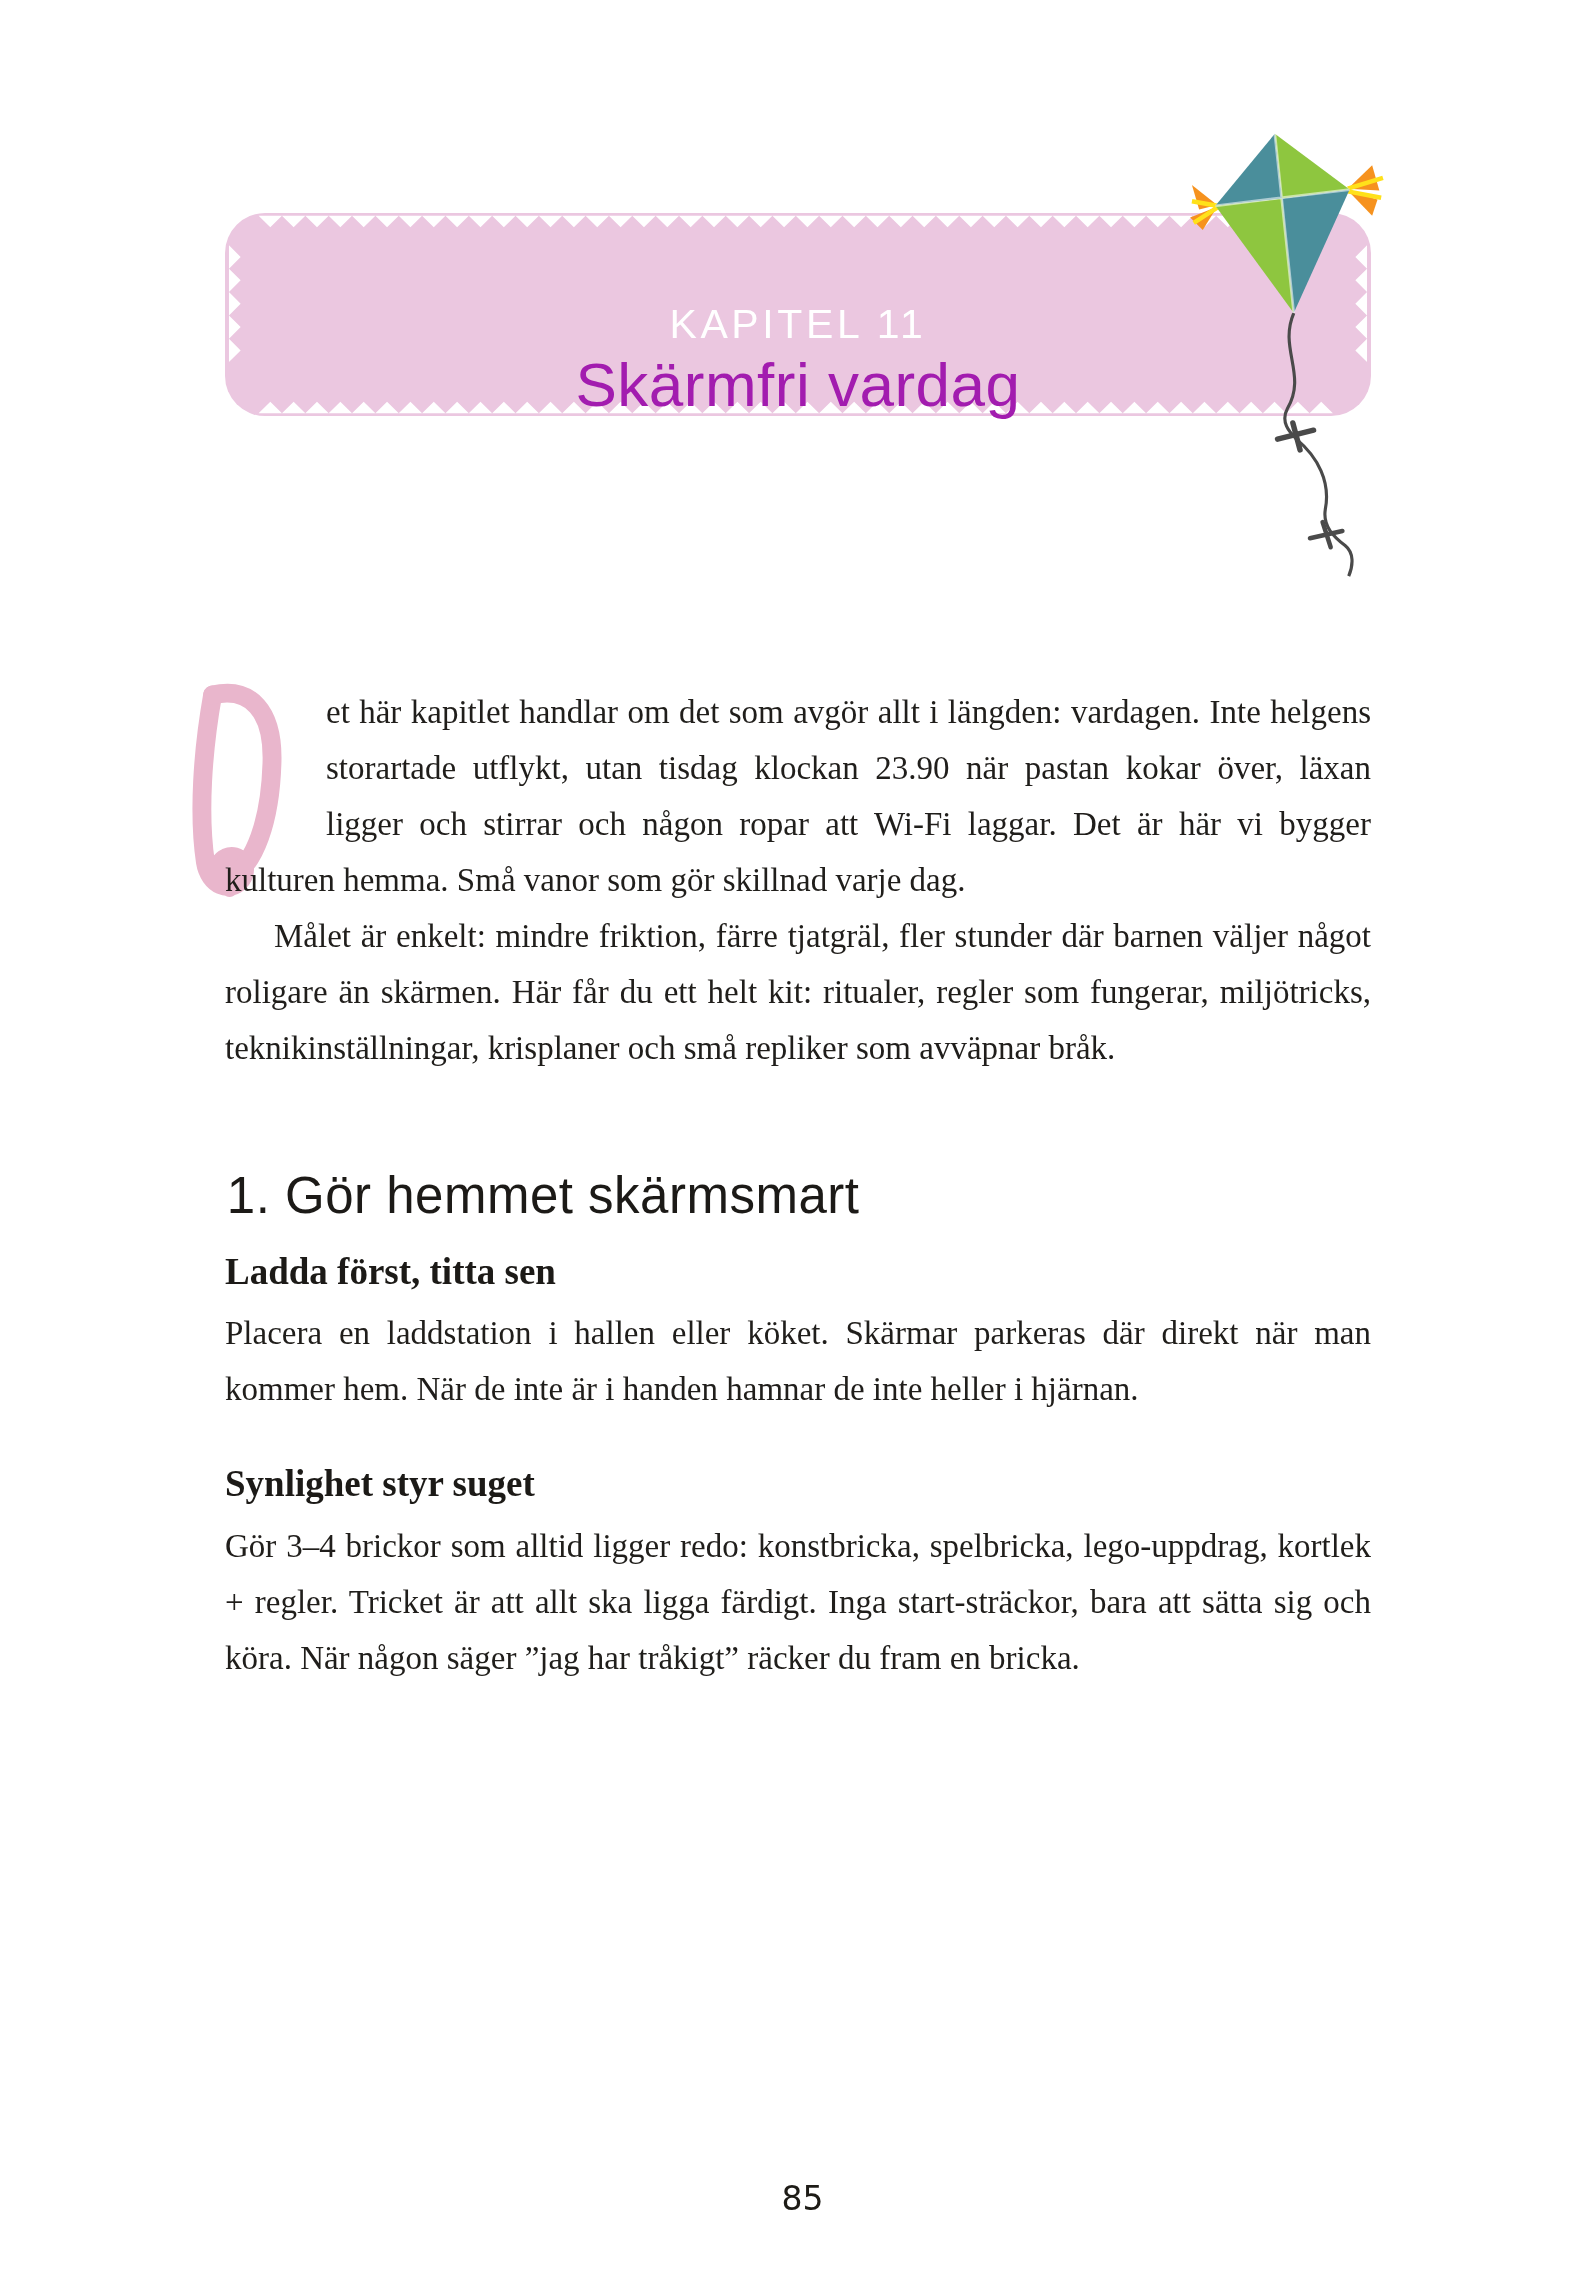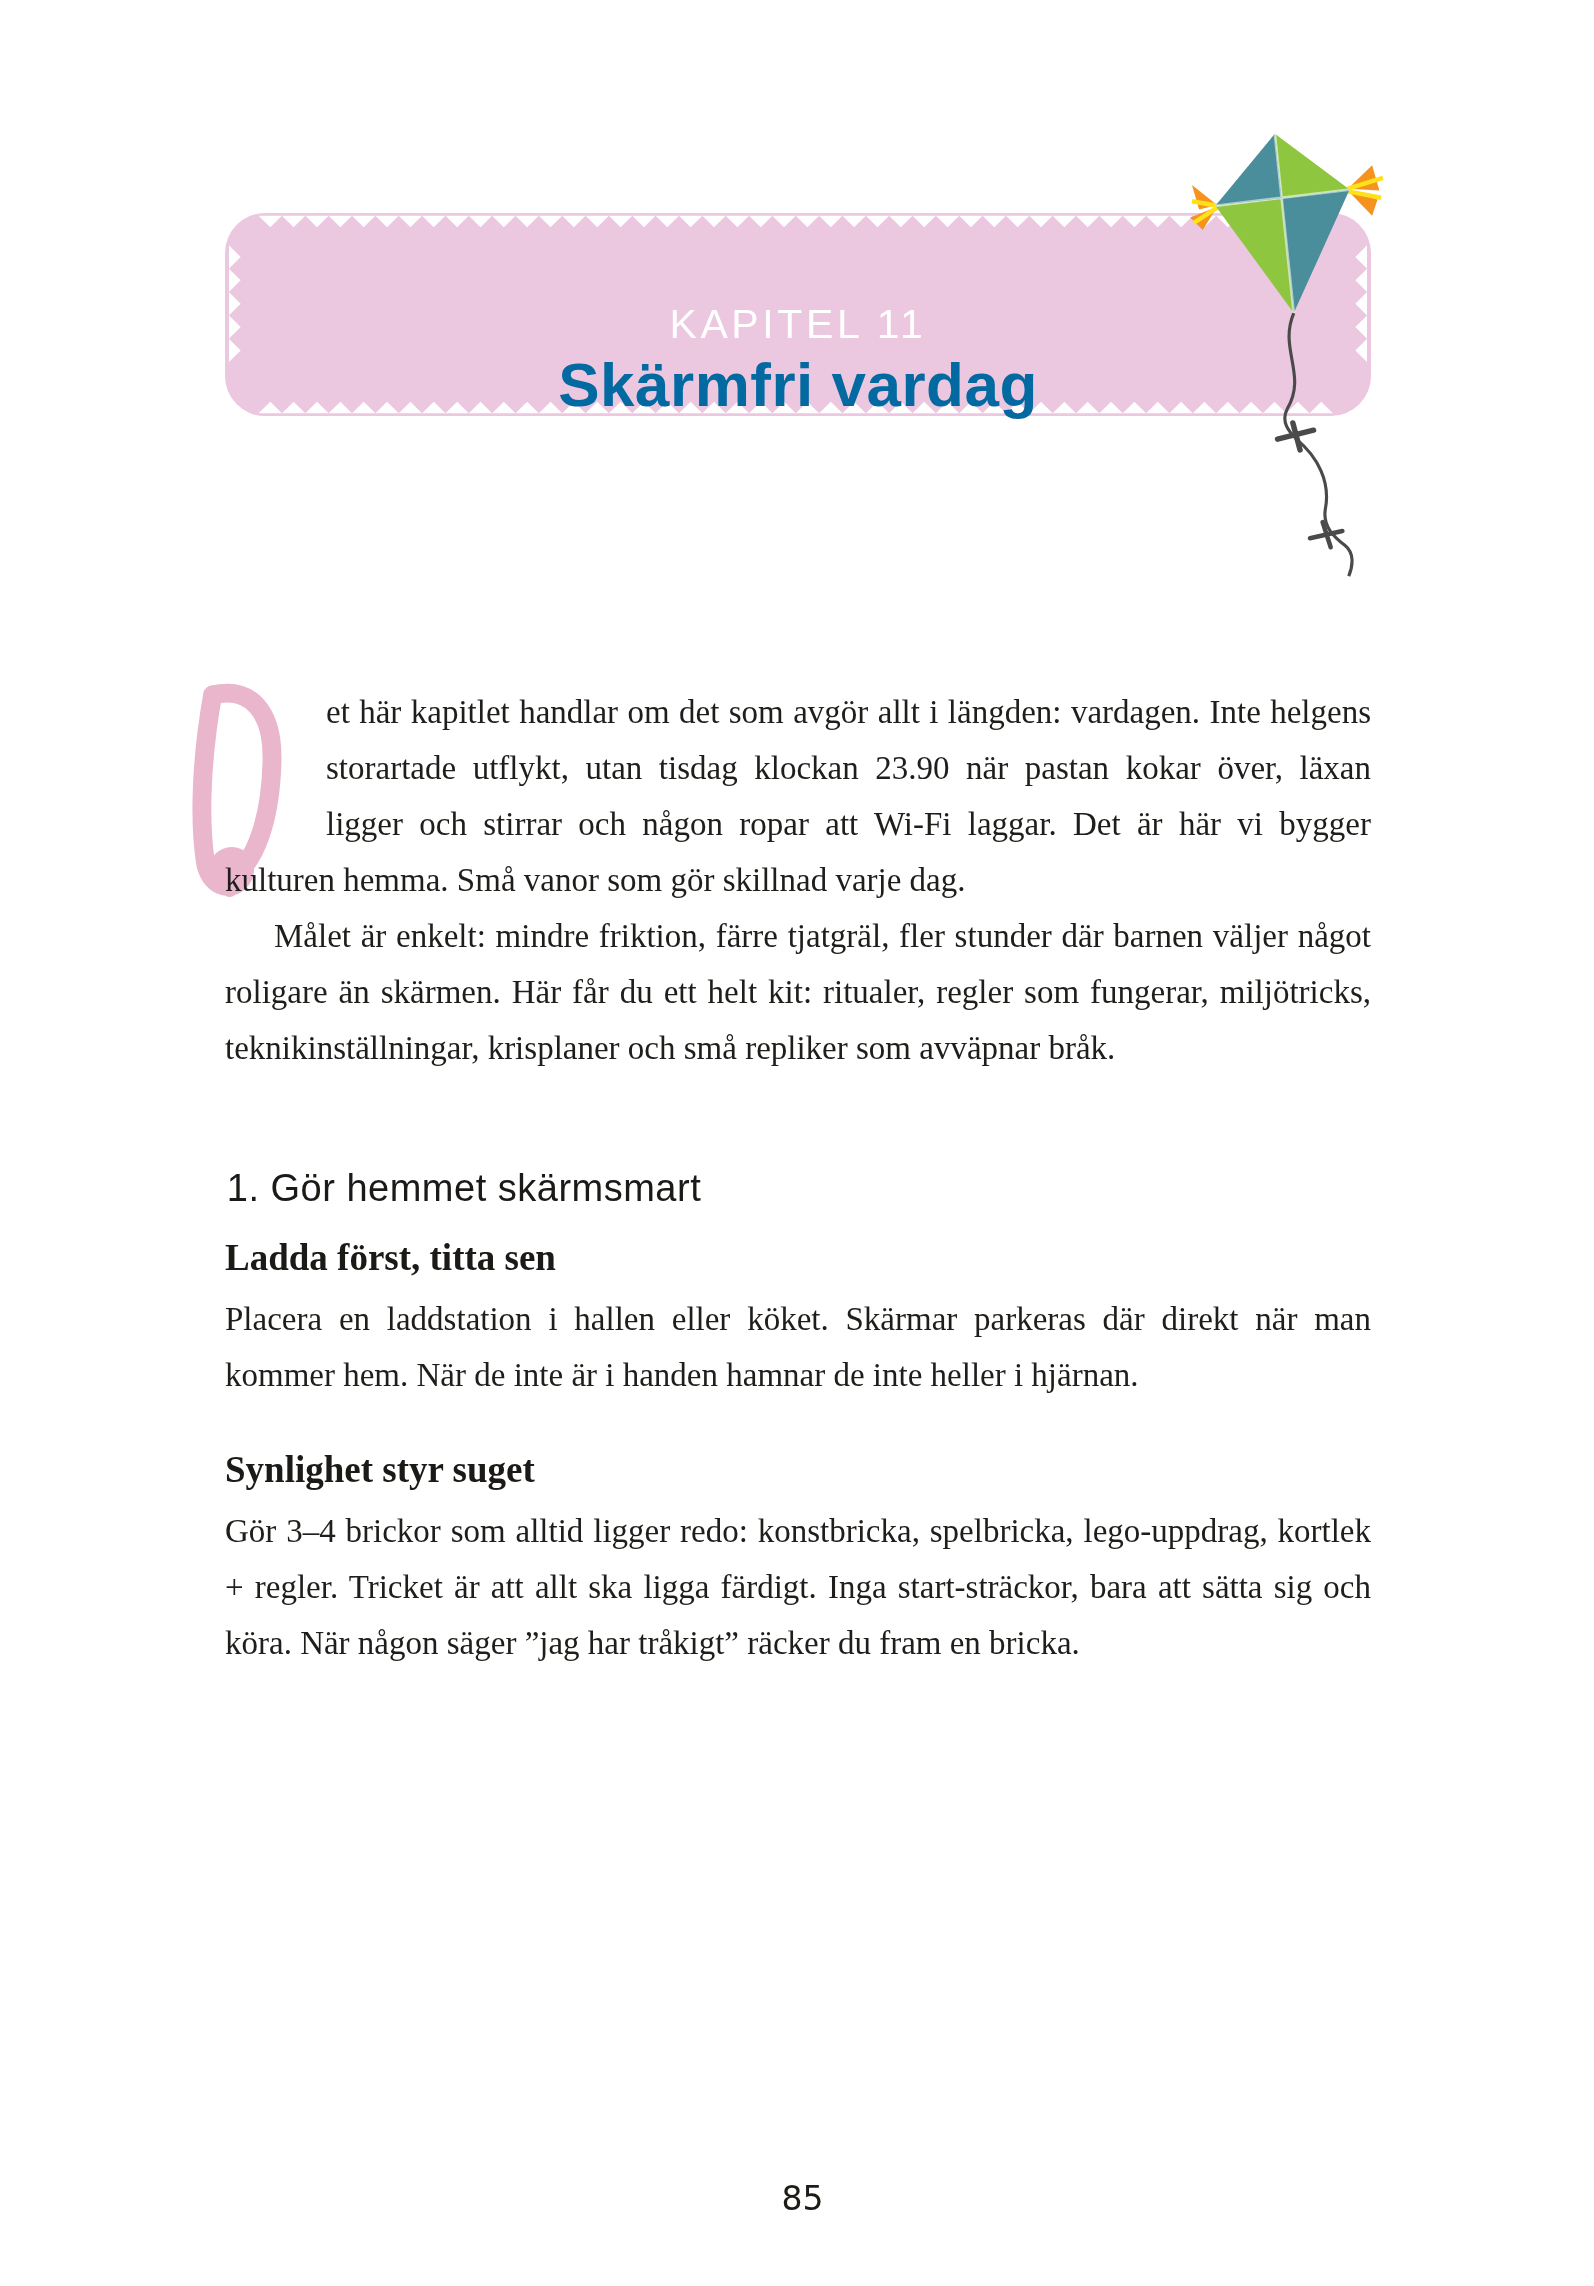--- a/index.html
+++ b/index.html
@@ -7,37 +7,37 @@
         font-family:"Liberation Serif", serif;color:#201e1b;}
 
   
   .banner{position:absolute;left:225px;top:213px;width:1146px;height:203px;
           background:#ebc7e0;border-radius:40px;z-index:1;}
   .banner-zz{position:absolute;inset:0;width:100%;height:100%;pointer-events:none;}
   .banner-text{position:absolute;inset:0;display:flex;flex-direction:column;
                align-items:center;justify-content:flex-end;gap:9px;z-index:2;}
   .kicker{font-family:"Liberation Sans", sans-serif;font-size:41px;font-weight:400;
           letter-spacing:3.6px;color:#ffffff;line-height:1;}
-  .chapter-title{font-family:"Liberation Sans", sans-serif;font-size:62px;font-weight:700;
-          color:#0369a1;line-height:1;letter-spacing:0.5px;}
+  .chapter-title{font-family:"Liberation Sans", sans-serif;font-size:62px;font-weight:400;
+          color:#a21caf;line-height:1;letter-spacing:0.5px;}
 
   
   .kite{position:absolute;left:1190px;top:122px;z-index:3;}
 
   
   .content{position:absolute;left:225px;top:684px;width:1146px;z-index:2;}
   p.body{font-size:33px;line-height:56px;text-align:justify;margin:0;
          hyphens:none;color:#201e1b;}
   p.indent{text-indent:49px;}
 
   .dropcap-box{float:left;width:101px;height:167px;}
   .dropcap-svg{margin-left:-52px;margin-top:1.8px;display:block;overflow:visible;}
   .sr{position:absolute;width:0.9px;height:0.9px;overflow:hidden;clip:rect(0 0 0 0);white-space:nowrap;}
 
-  h2.section-heading{font-family:"Liberation Sans", sans-serif;font-size:38px;font-weight:400;
+  h2.section-heading{font-family:"Liberation Sans", sans-serif;font-size:51px;font-weight:400;
       letter-spacing:0.5px;color:#1c1a17;margin:92px 0 0 1.8px;line-height:1.1;}
   h3.subheading{font-family:"Liberation Serif", serif;font-size:37px;font-weight:700;
       color:#1c1a17;margin:47px 0 12.6px 0;line-height:1.1;}
   h3.first-sub{margin-top:28px;}
 
   .pagenum{position:absolute;left:10px;right:0;bottom:68px;text-align:center;
       font-family:"DejaVu Sans", sans-serif;font-size:33px;color:#1d1b16;z-index:2;}
 </style>
 </head>
 <body>

